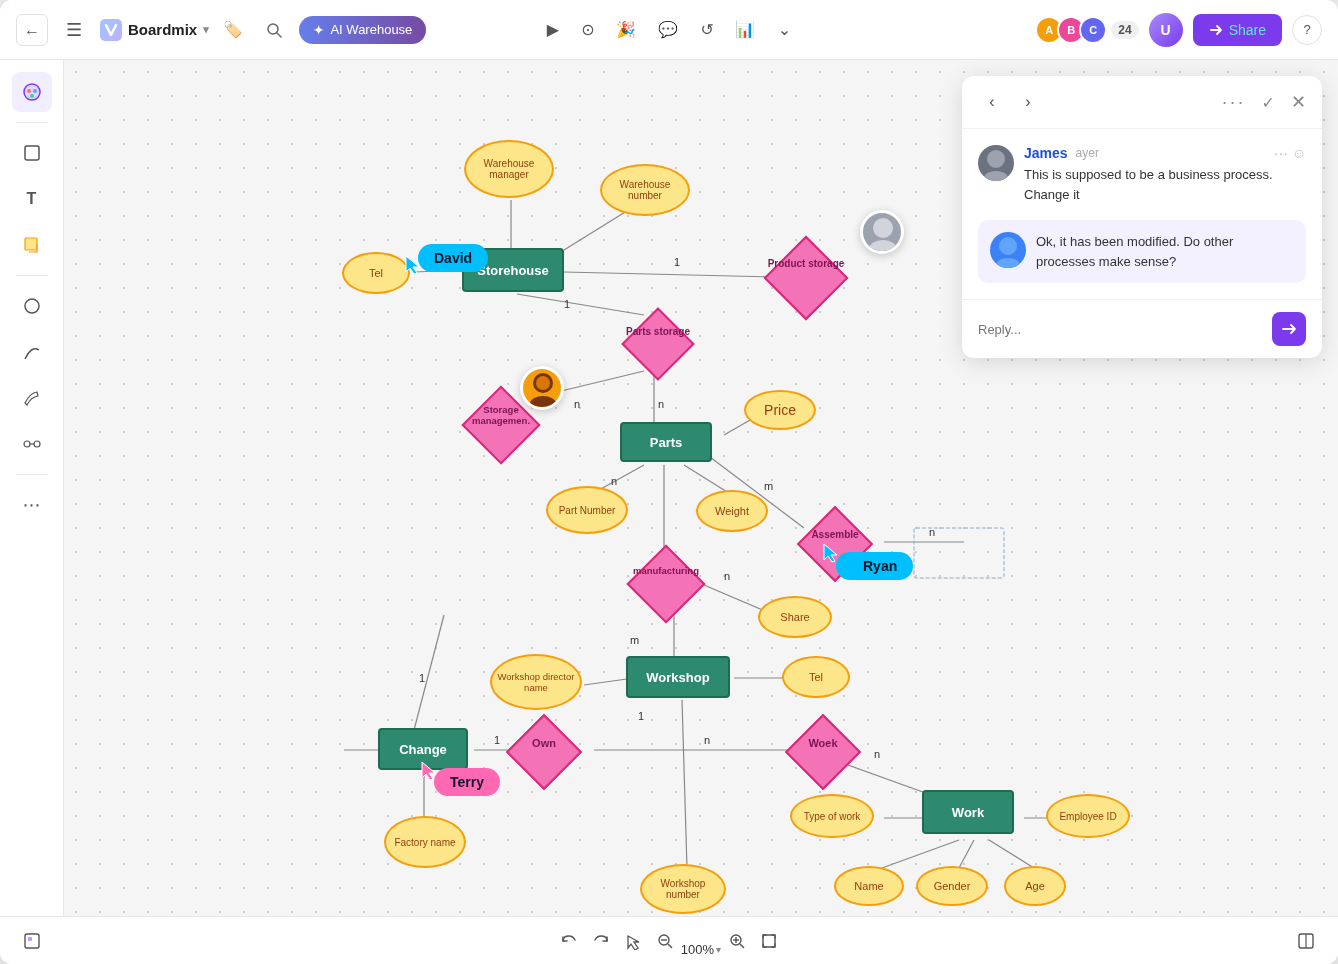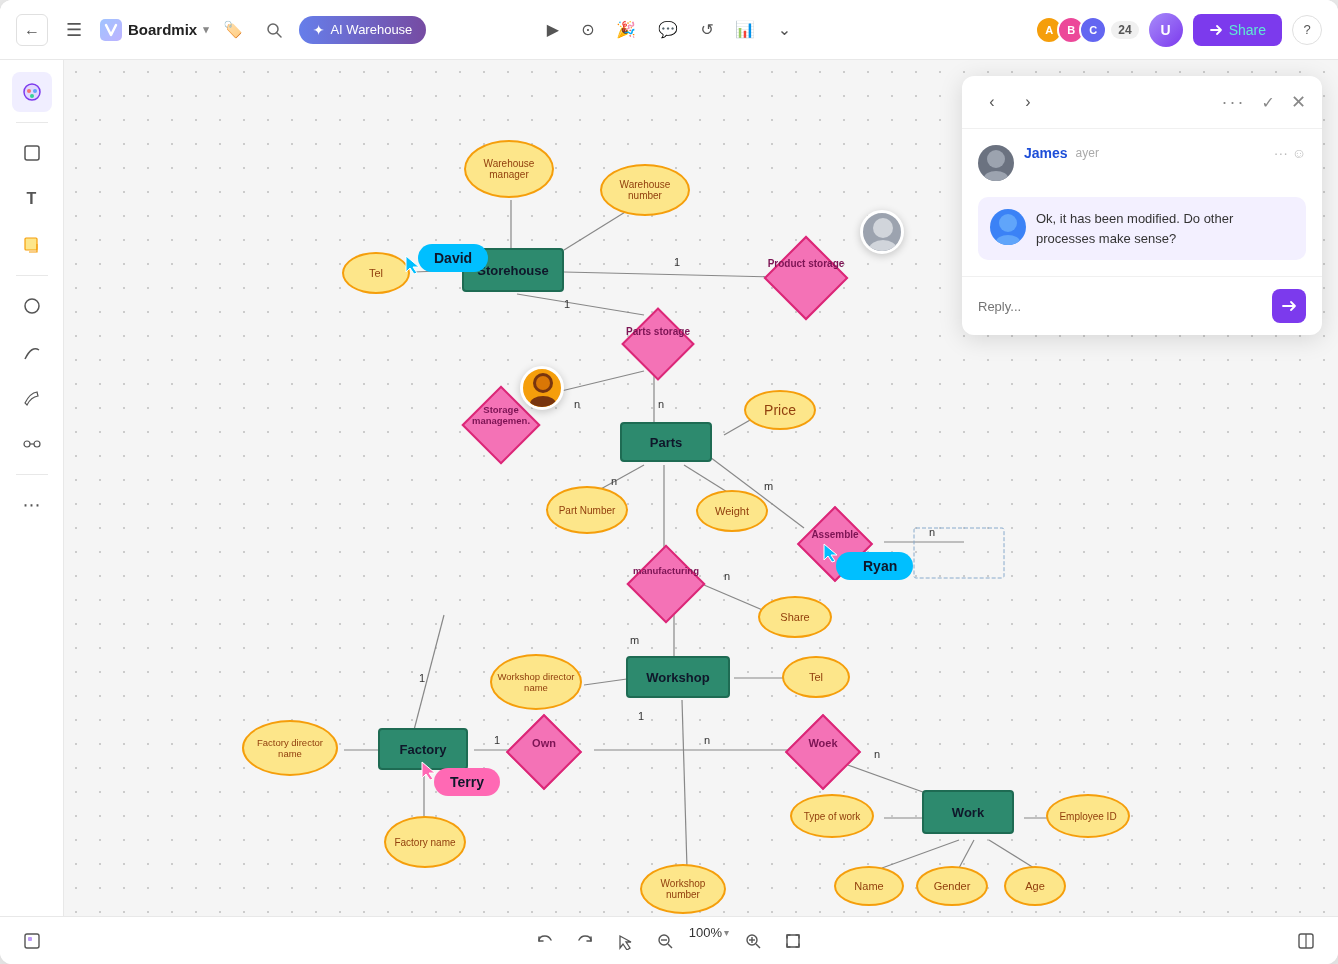--- a/index.html
+++ b/index.html
@@ -90,21 +90,21 @@
       background-image: radial-gradient(circle, #ccc 1px, transparent 1px);
       background-size: 24px 24px;
       position: relative;
       overflow: hidden;
     }
 
     
     .node-rect {
       position: absolute;
       background: #2d8a6e;
-      color: #0f172a;
+      color: #ffffff;
       border-radius: 4px;
       display: flex; align-items: center; justify-content: center;
       font-size: 13px; font-weight: 600;
       text-align: center;
       border: 2px solid #1e6b53;
     }
     .node-ellipse {
       position: absolute;
       background: #fde68a;
       border: 2px solid #f59e0b;
@@ -226,21 +226,21 @@
       height: 48px;
       background: #fff;
       border-top: 1px solid #e8e8e8;
       display: flex;
       align-items: center;
       justify-content: space-between;
       padding: 0 16px;
       flex-shrink: 0;
     }
     .bottom-left { display: flex; align-items: center; gap: 8px; }
-    .bottom-center { display: flex; align-items: flex-start; gap: 8px; }
+    .bottom-center { display: flex; align-items: flex-end; gap: 0; }
     .bottom-right { display: flex; align-items: center; gap: 8px; }
     .bottom-btn { width: 32px; height: 32px; border: none; background: transparent; cursor: pointer; color: #555; font-size: 16px; display: flex; align-items: center; justify-content: center; border-radius: 6px; }
     .zoom-display { font-size: 13px; color: #333; font-weight: 500; display: flex; align-items: center; gap: 2px; cursor: pointer; }
   </style>
 </head>
 <body>
 
 <div class="app-window">
 
   <div class="topbar">
@@ -507,26 +507,23 @@
       </div>
 
       <div class="node-rect" style="left:562px;top:596px;width:104px;height:42px;">
         <span>Workshop</span>
       </div>
 
       <div class="node-ellipse" style="left:718px;top:596px;width:68px;height:42px;">
         <span style="font-size:11px">Tel</span>
       </div>
 
-      <div class="node-ellipse" style="left:178px;top:660px;width:96px;height:56px;">
-        <span style="font-size:9.5px;text-align:center;padding:2px">Factory director name</span>
-      </div>
 
       <div class="node-rect" style="left:314px;top:668px;width:90px;height:42px;">
-        <span>Factory</span>
+        <span>Change</span>
       </div>
 
       <div style="position:absolute;left:438px;top:660px;width:84px;height:64px;">
         <div style="position:absolute;width:54px;height:54px;top:5px;left:15px;background:#f472b6;border:2px solid #db2777;transform:rotate(45deg);"></div>
         <span style="position:absolute;width:84px;top:17px;left:0;text-align:center;font-size:11px;font-weight:600;color:#7c1454;pointer-events:none;z-index:1">Own</span>
       </div>
 
       <div class="node-ellipse" style="left:320px;top:756px;width:82px;height:52px;">
         <span style="font-size:10px;text-align:center;padding:2px">Factory name</span>
       </div>
@@ -603,20 +600,21 @@
                   <circle cx="18" cy="14" r="9" fill="#9ca3af"></circle>
                   <ellipse cx="18" cy="33" rx="12" ry="7" fill="#9ca3af"></ellipse>
                 </svg>
             </div>
             <div class="comment-content">
               <div class="comment-header-row">
                 <span class="comment-name">James</span>
                 <span class="comment-time">ayer</span>
                 <div class="comment-actions">···&nbsp;☺</div>
               </div>
+              <div class="comment-text">This is supposed to be a business process. Change it</div>
             </div>
           </div>
 
           <div class="comment-item comment-reply">
             <div class="comment-avatar" style="background:#3b82f6;">
               <svg width="36" height="36" viewBox="0 0 36 36">
                   <circle cx="18" cy="14" r="9" fill="#60a5fa"></circle>
                   <ellipse cx="18" cy="33" rx="12" ry="7" fill="#60a5fa"></ellipse>
                 </svg>
             </div>

